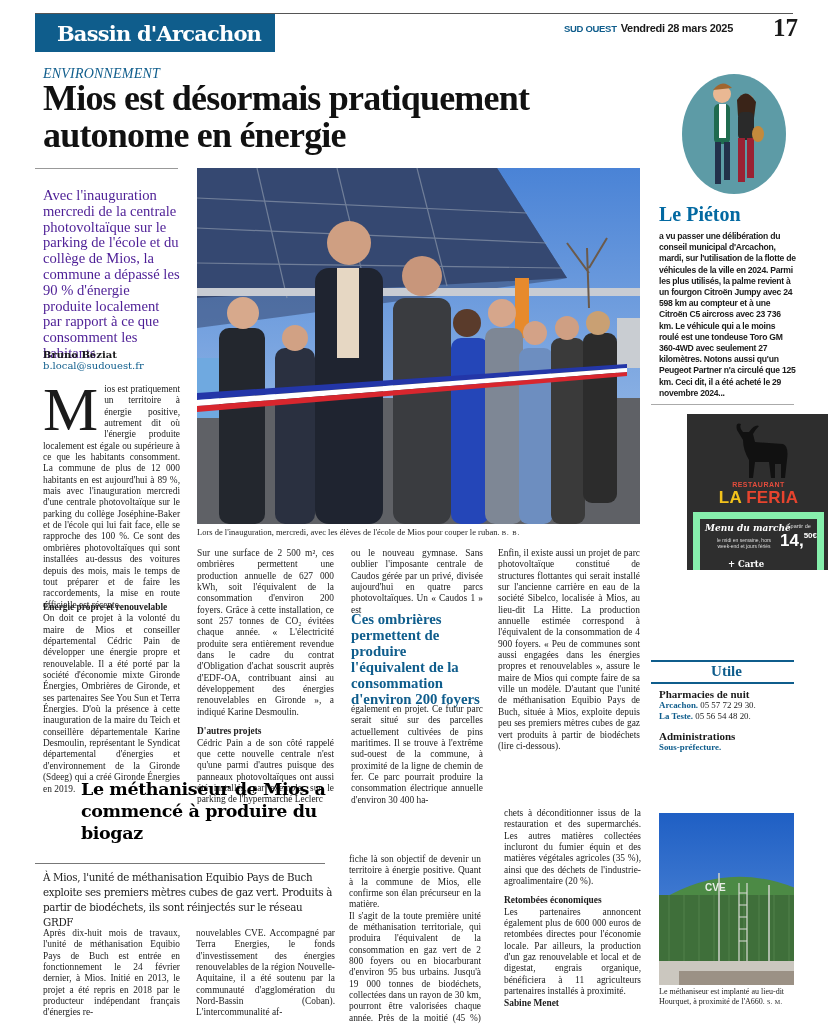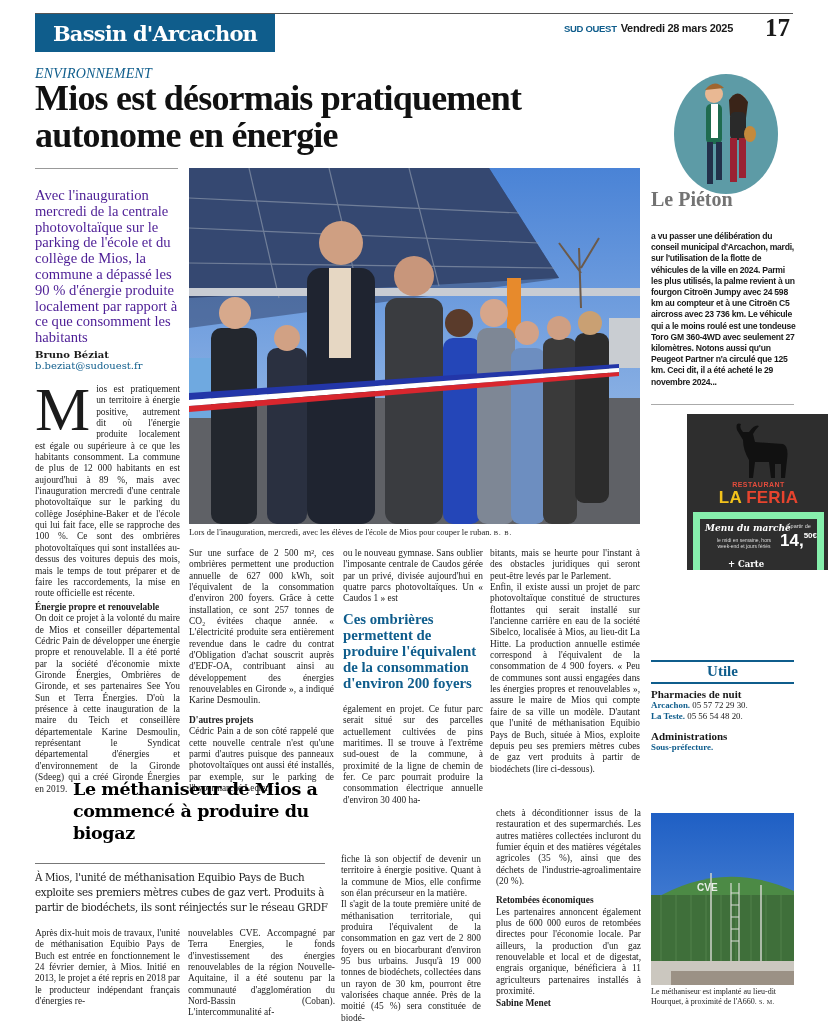--- a/index.html
+++ b/index.html
@@ -1,18 +1,18 @@
 <!DOCTYPE html>
 <html><head>
 <meta charset="utf-8">
 <style>
   * { box-sizing: border-box; margin: 0; padding: 0; }
   html, body { width: 828px; height: 1024px; background: #fff; overflow: hidden; }
   body { position: relative; font-family: "DejaVu Serif", serif; color: #1a1a1a; }
-  .abs { position: absolute; }
+  .abs { position: absolute; padding-left: 8px; }
 
   
   .top-rule { left: 35px; top: 13px; width: 758px; height: 1px; background: #555; }
   .section-tab { left: 35px; top: 14px; width: 240px; height: 38px; background: #0f5d8c; color: #fff;
     font-family: "DejaVu Serif", serif; font-weight: bold; font-size: 21px; letter-spacing: -0.8px;
     display: flex; align-items: center; justify-content: center; }
   .masthead { right: 95px; top: 22px; font-family: "Liberation Sans", sans-serif; font-size: 11px; font-weight: bold; letter-spacing: -0.3px; }
   .masthead .brand { color: #0f5d8c; font-size: 9.5px; margin-right: 4px; }
   .page-num { left: 765px; top: 14px; font-family: "Liberation Serif", serif; font-weight: bold; font-size: 25px; }
 
@@ -42,21 +42,21 @@
   .caption { left: 189px; top: 527px; width: 451px; font-family: "Liberation Serif", serif; font-size: 8.5px; color: #222; }
   .caption .credit { font-size: 6.5px; letter-spacing: 1px; }
 
   .col2 { left: 189px; top: 548px; width: 145px; }
   .col3 { left: 343px; top: 548px; width: 140px; }
   .pullquote { left: 343px; top: 611px; width: 140px; font-family: "Liberation Serif", serif; font-weight: bold; font-size: 14.8px; line-height: 16px; color: #0f5d8c; }
   .col3b { left: 343px; top: 704px; width: 140px; }
   .col4 { left: 490px; top: 548px; width: 150px; }
 
   
-  .pieton-title { left: 651px; top: 188px; font-family: "Liberation Serif", serif; font-weight: bold; font-size: 20px; color: #737373; }
+  .pieton-title { left: 651px; top: 203px; font-family: "Liberation Serif", serif; font-weight: bold; font-size: 20px; color: #0369a1; }
   .pieton-text { left: 651px; top: 231px; width: 145px; font-family: "Liberation Sans", sans-serif; font-weight: bold; font-size: 8.6px; line-height: 11.2px; color: #1a1a1a; letter-spacing: -0.25px; }
   .right-rule { left: 651px; top: 404px; width: 143px; height: 1px; background: #aaa; }
 
   .ad { left: 651px; top: 414px; width: 143px; height: 156px; background: #2e2e2e; overflow: hidden; margin-left: 36px; }
   .ad .bull { position: absolute; left: 42px; top: 6px; width: 62px; height: 64px; }
   .ad .resto { position: absolute; left: 0; width: 100%; top: 67px; text-align: center; font-family: "Liberation Sans", sans-serif; font-weight: bold; font-size: 7px; color: #e34c3c; letter-spacing: 0.5px; }
   .ad .feria { position: absolute; left: 0; width: 100%; top: 74px; text-align: center; font-family: "Liberation Sans", sans-serif; font-weight: bold; font-size: 17px; color: #e7442e; letter-spacing: 0.2px; }
   .ad .feria span { color: #f2c21b; }
   .ad .menu-box { position: absolute; left: 6px; top: 98px; width: 131px; height: 65px; border: 7px solid #86efac; }
   .ad .menu-t { position: absolute; left: 5px; top: 4px; font-family: "DejaVu Serif", serif; font-style: italic; font-weight: bold; font-size: 9px; color: #fff; }
@@ -105,21 +105,21 @@
 </div>
 <div class="abs page-num">17</div>
 
 <div class="abs kicker">ENVIRONNEMENT</div>
 <h1 class="abs headline">Mios est désormais pratiquement autonome en énergie</h1>
 
 <div class="abs lede-rule"></div>
 <div class="abs lede">Avec l'inauguration mercredi de la centrale photovoltaïque sur le parking de l'école et du collège de Mios, la commune a dépassé les 90 % d'énergie produite localement par rapport à ce que consomment les habitants</div>
 <div class="abs byline">
   <div class="name">Bruno Béziat</div>
-  <div class="mail">b.beziat@sudouest.fr</div>
+  <div class="mail">b.local@sudouest.fr</div>
 </div>
 
 <div class="abs body col1">
   <span class="dropcap">M</span>
   <span>ios est pratiquement un territoire à énergie positive, autrement dit où l'énergie produite localement est égale ou supérieure à ce que les habitants consomment. La commune de plus de 12 000 habitants en est aujourd'hui à 89 %, mais avec l'inauguration mercredi d'une centrale photovoltaïque sur le parking du collège Joséphine-Baker et de l'école qui lui fait face, elle se rapproche des 100 %. Ce sont des ombrières photovoltaïques qui sont installées au-dessus des voitures depuis des mois, mais le temps de tout préparer et de faire les raccordements, la mise en route officielle est récente.</span>
 </div>
 <div class="abs body col1b">
   <p class="sub" style="margin-top:0">Énergie propre et renouvelable</p>
   <p>On doit ce projet à la volonté du maire de Mios et conseiller départemental Cédric Pain de développer une énergie propre et renouvelable. Il a été porté par la société d'économie mixte Gironde Énergies, Ombrières de Gironde, et ses partenaires See You Sun et Terra Énergies. D'où la présence à cette inauguration de la maire du Teich et conseillère départementale Karine Desmoulin, représentant le Syndicat départemental d'énergies et d'environnement de la Gironde (Sdeeg) qui a créé Gironde Énergies en 2019.</p>
 </div>
@@ -188,21 +188,20 @@
   <p>Cédric Pain a de son côté rappelé que cette nouvelle centrale n'est qu'une parmi d'autres puisque des panneaux photovoltaïques ont aussi été installés, par exemple, sur le parking de l'hypermarché Leclerc</p>
 </div>
 <div class="abs body col3">
   <p>ou le nouveau gymnase. Sans oublier l'imposante centrale de Caudos gérée par un privé, divisée aujourd'hui en quatre parcs photovoltaïques. Un « Caudos 1 » est</p>
 </div>
 <div class="abs pullquote">Ces ombrières permettent de produire l'équivalent de la consommation d'environ 200 foyers</div>
 <div class="abs body col3b">
   <p>également en projet. Ce futur parc serait situé sur des parcelles actuellement cultivées de pins maritimes. Il se trouve à l'extrême sud-ouest de la commune, à proximité de la ligne de chemin de fer. Ce parc pourrait produire la consommation électrique annuelle d'environ 30 400 ha-</p>
 </div>
 <div class="abs body col4">
-  <p>bitants, mais se heurte pour l'instant à des obstacles juridiques qui seront peut-être levés par le Parlement.</p>
   <p>Enfin, il existe aussi un projet de parc photovoltaïque constitué de structures flottantes qui serait installé sur l'ancienne carrière en eau de la société Sibelco, localisée à Mios, au lieu-dit La Hitte. La production annuelle estimée correspond à l'équivalent de la consommation de 4 900 foyers. « Peu de communes sont aussi engagées dans les énergies propres et renouvelables », assure le maire de Mios qui compte faire de sa ville un modèle. D'autant que l'unité de méthanisation Equibio Pays de Buch, située à Mios, exploite depuis peu ses premiers mètres cubes de gaz vert produits à partir de biodéchets (lire ci-dessous).</p>
 </div>
 
 <div class="abs pieton-ill">
   <svg width="108" height="124" viewBox="0 0 108 124">
     <ellipse cx="54" cy="62" rx="52" ry="60" fill="#5d9ba6"></ellipse>
     <circle cx="42" cy="22" r="9" fill="#e9b893"></circle>
       <path d="M33 18 Q42 6 52 16" fill="#a0662f"></path>
     <rect x="34" y="32" width="16" height="40" rx="5" fill="#1f6b4f"></rect>
       <rect x="39" y="32" width="7" height="34" fill="#fff"></rect>

